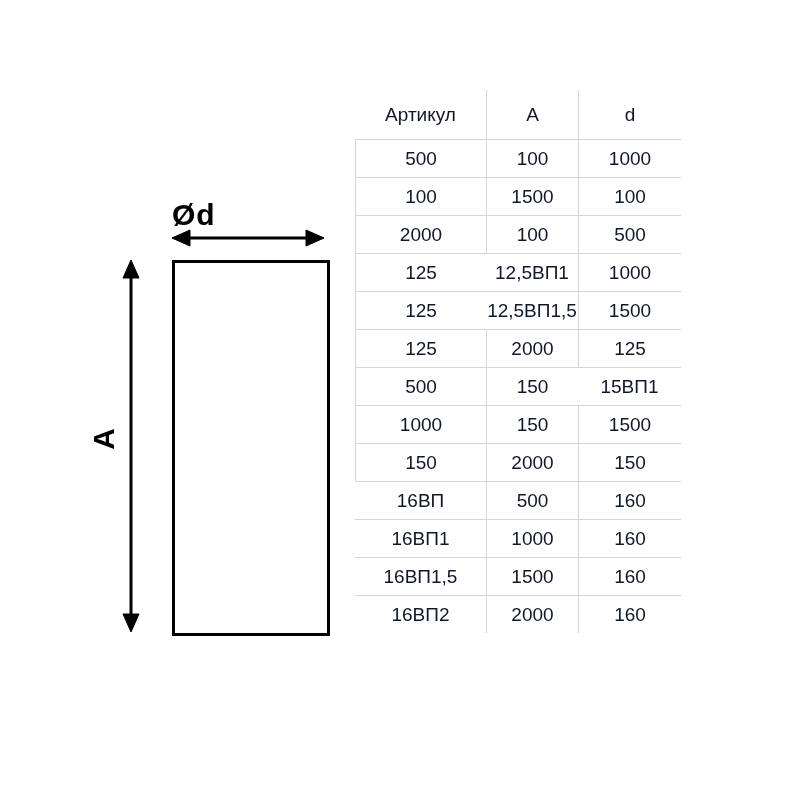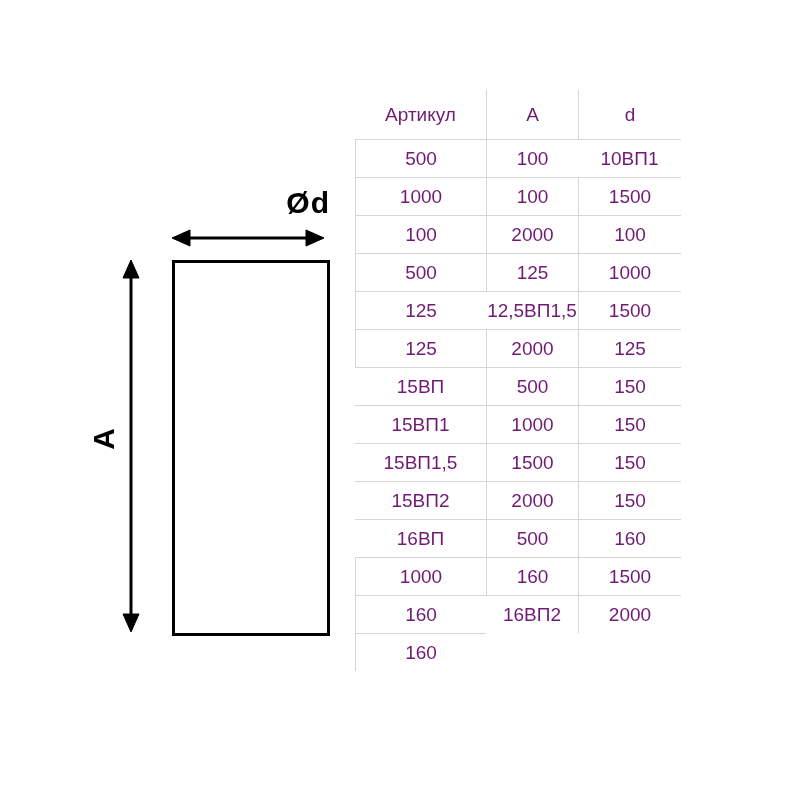--- a/index.html
+++ b/index.html
@@ -30,23 +30,23 @@
     border: 3px solid #000000;
     background: #ffffff;
   }
   .dim-svg {
     position: absolute;
     left: 0; top: 0;
     width: 360px; height: 800px;
   }
   .dia-label {
     position: absolute;
-    left: 172px; top: 186px;
+    left: 172px; top: 198px;
     width: 158px;
-    text-align: right;
+    text-align: left;
     font-size: 30px;
     font-weight: bold;
     color: #000000;
     letter-spacing: 1px;
   }
   .a-label {
     position: absolute;
     left: 84px; top: 422px;
     width: 40px;
     text-align: center;
@@ -57,21 +57,21 @@
   }
 
   
   .spec-table {
     position: absolute;
     left: 355px; top: 90px;
     width: 326px;
     display: grid;
     grid-template-columns: 131px 92px 103px;
     font-size: 19px;
-    color: #701a75;
+    color: #0f172a;
   }
   .cell {
     display: flex;
     align-items: center;
     justify-content: center;
     height: 37px;
     border-bottom: 1px solid #d6d6d6;
     background: #ffffff;
     white-space: nowrap;
   }
@@ -115,53 +115,52 @@
 
     <div class="a-label">A</div>
   </div>
 
   <div class="spec-table">
       <div class="cell col0 header">Артикул</div>
       <div class="cell col1 header">A</div>
       <div class="cell col2 header">d</div>
       <div class="cell col1">500</div>
       <div class="cell col2">100</div>
-      <div class="cell col0">10ВП1</div>
       <div class="cell col1">1000</div>
       <div class="cell col2">100</div>
       <div class="cell col1">1500</div>
       <div class="cell col2">100</div>
       <div class="cell col1">2000</div>
       <div class="cell col2">100</div>
       <div class="cell col1">500</div>
       <div class="cell col2">125</div>
+      <div class="cell col0">12,5ВП1</div>
       <div class="cell col1">1000</div>
       <div class="cell col2">125</div>
       <div class="cell col0">12,5ВП1,5</div>
       <div class="cell col1">1500</div>
       <div class="cell col2">125</div>
       <div class="cell col1">2000</div>
       <div class="cell col2">125</div>
-      <div class="cell col0">15ВП</div>
       <div class="cell col1">500</div>
       <div class="cell col2">150</div>
       <div class="cell col0">15ВП1</div>
       <div class="cell col1">1000</div>
       <div class="cell col2">150</div>
-      <div class="cell col0">15ВП1,5</div>
       <div class="cell col1">1500</div>
       <div class="cell col2">150</div>
-      <div class="cell col0">15ВП2</div>
       <div class="cell col1">2000</div>
       <div class="cell col2">150</div>
       <div class="cell col0">16ВП</div>
       <div class="cell col1">500</div>
       <div class="cell col2">160</div>
+      <div class="cell col0">16ВП1</div>
       <div class="cell col1">1000</div>
       <div class="cell col2">160</div>
+      <div class="cell col0">16ВП1,5</div>
       <div class="cell col1">1500</div>
       <div class="cell col2">160</div>
       <div class="cell col0 lastrow">16ВП2</div>
       <div class="cell col1 lastrow">2000</div>
       <div class="cell col2 lastrow">160</div>
     </div>
 
 </div>
 
 </body></html>

